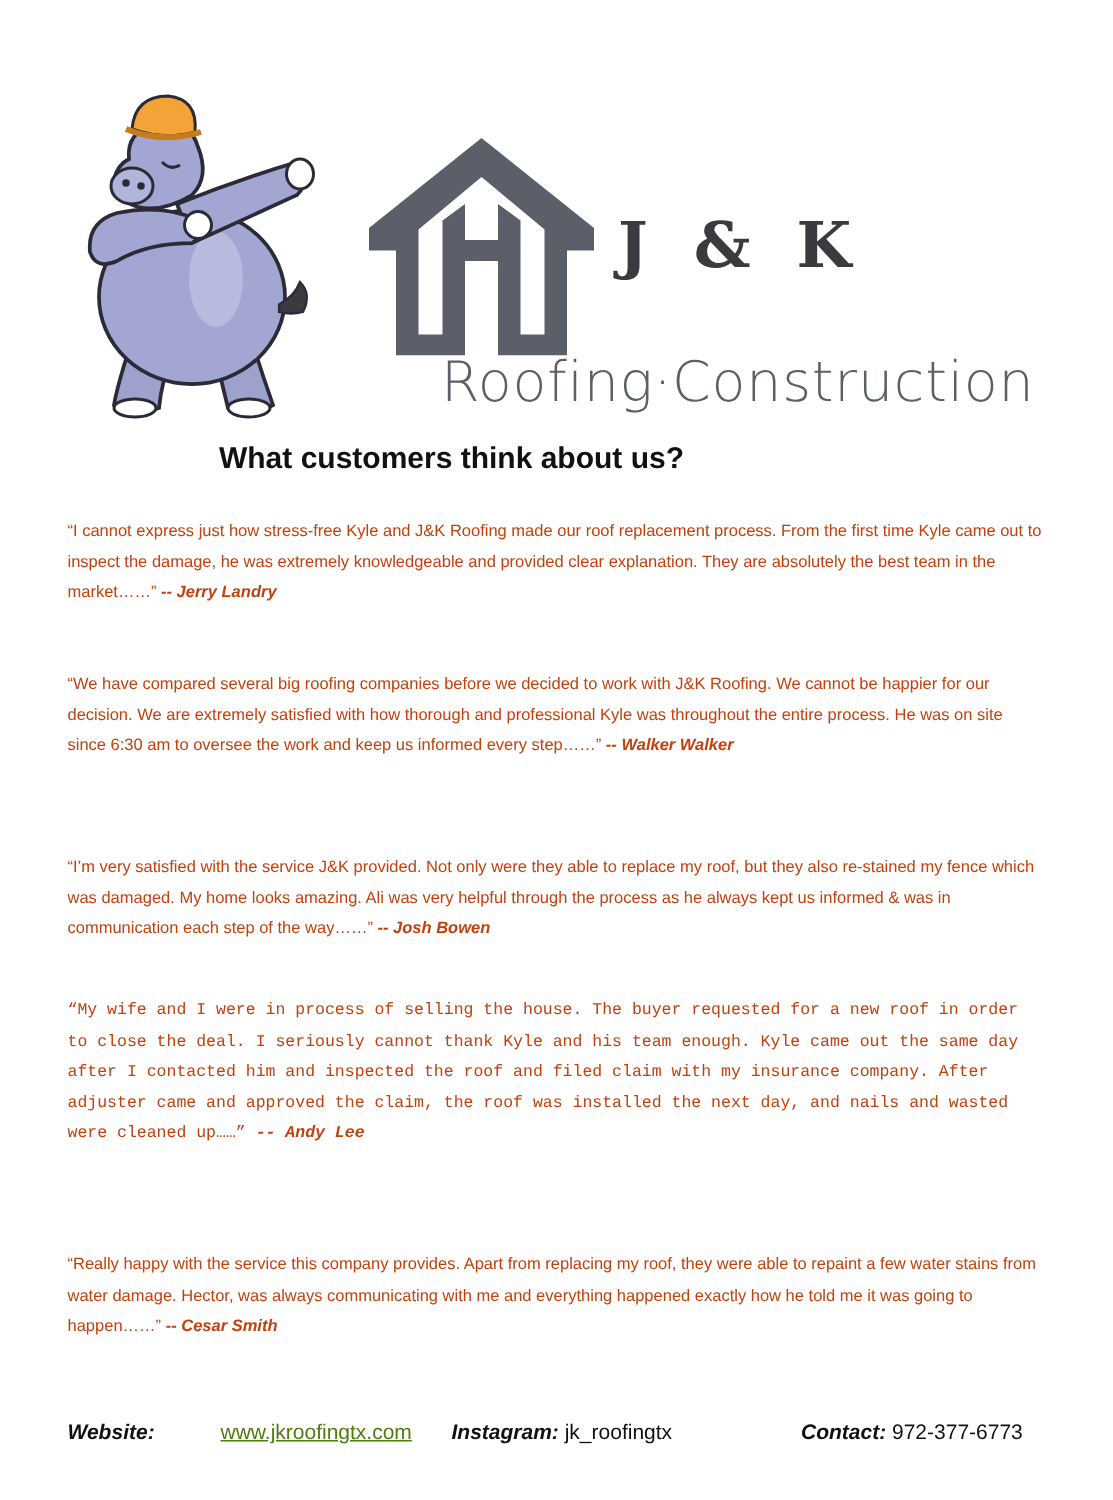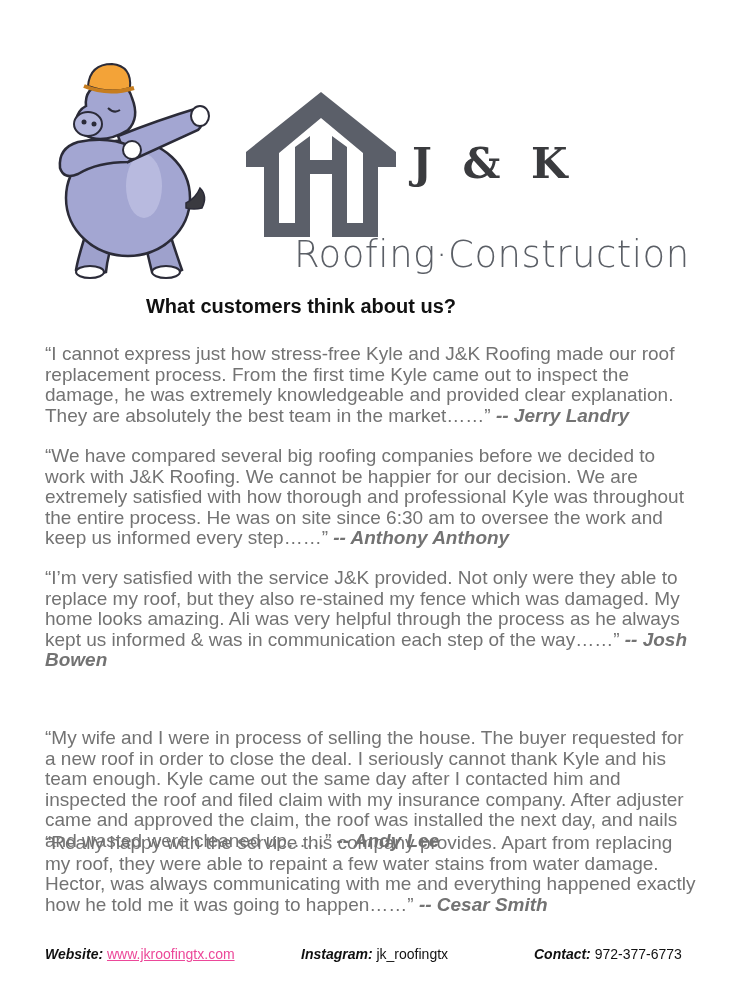--- a/index.html
+++ b/index.html
@@ -6,27 +6,27 @@
     body { width: 742px; height: 1000px; position: relative; overflow: hidden;
            font-family: "Liberation Sans", sans-serif; color: #111; }
     .mascot { position: absolute; left: 48px; top: 58px; width: 165px; height: 225px; }
     .logo-house { position: absolute; left: 246px; top: 92px; width: 150px; height: 145px; }
     .logo-jk { position: absolute; left: 412px; top: 143px; font-family: "DejaVu Serif", serif;
                font-weight: bold; font-size: 42px; color: #3a3b3e; letter-spacing: 8px; line-height: 1; }
     .logo-sub { position: absolute; left: 246px; top: 236px; font-family: "DejaVu Sans", sans-serif;
                 font-size: 37px; color: #5b5f66; letter-spacing: 0.5px; line-height: 1; font-weight: 300; margin-left: 48px; }
     .title { position: absolute; left: 0; width: 602px; top: 295px; text-align: center;
              font-weight: bold; font-size: 20px; color: #111; }
-    .review { position: absolute; left: 45px; width: 652px; font-size: 19px; line-height: 20.6px; color: #737373; }
+    .review { position: absolute; left: 45px; width: 652px; font-size: 11px; line-height: 20.6px; color: #c2410c; }
     .review .author { font-weight: bold; font-style: italic; }
-    .r1 { top: 344px; } .r2 { top: 446px; } .r3 { top: 568px; } .r4 { top: 728px; } .r5 { top: 833px; }
+    .r1 { top: 344px; } .r2 { top: 446px; } .r3 { top: 568px; } .r4 { top: 664px; font-family: Liberation Mono, monospace; } .r5 { top: 833px; }
     .footer { position: absolute; top: 946px; left: 45px; width: 660px; font-size: 14px; height: 22px; }
     .footer .item { position: absolute; top: 0; white-space: nowrap; }
     .footer .lbl { font-weight: bold; font-style: italic; }
-    .footer a { color: #ec4899; text-decoration: underline; }
+    .footer a { color: #4d7c0f; text-decoration: underline; margin-left: 40px; }
     .f1 { left: 0; } .f2 { left: 256px; } .f3 { left: 489px; }
   </style>
 </head>
 <body>
 
 <div class="mascot">
   <svg viewBox="0 0 165 225" width="165" height="225">
 
     <path d="M38 175 Q30 200 28 212 Q40 220 58 214 Q60 195 66 182 Z" fill="#9ea1cc" stroke="#2b2b38" stroke-width="2.5"></path>
     <path d="M96 180 Q100 198 104 214 Q120 220 134 212 Q128 195 122 176 Z" fill="#9ea1cc" stroke="#2b2b38" stroke-width="2.5"></path>
@@ -65,21 +65,21 @@
 <div class="logo-sub">Roofing·Construction</div>
 
 <div class="title">What customers think about us?</div>
 
 <div class="review r1">
   <span>“I cannot express just how stress-free Kyle and J&amp;K Roofing made our roof replacement process. From the first time Kyle came out to inspect the damage, he was extremely knowledgeable and provided clear explanation. They are absolutely the best team in the market……”</span>
   <span class="author">-- Jerry Landry</span>
 </div>
 <div class="review r2">
   <span>“We have compared several big roofing companies before we decided to work with J&amp;K Roofing. We cannot be happier for our decision. We are extremely satisfied with how thorough and professional Kyle was throughout the entire process. He was on site since 6:30 am to oversee the work and keep us informed every step……”</span>
-  <span class="author">-- Anthony Anthony</span>
+  <span class="author">-- Walker Walker</span>
 </div>
 <div class="review r3">
   <span>“I’m very satisfied with the service J&amp;K provided. Not only were they able to replace my roof, but they also re-stained my fence which was damaged. My home looks amazing. Ali was very helpful through the process as he always kept us informed &amp; was in communication each step of the way……”</span>
   <span class="author">-- Josh Bowen</span>
 </div>
 <div class="review r4">
   <span>“My wife and I were in process of selling the house. The buyer requested for a new roof in order to close the deal. I seriously cannot thank Kyle and his team enough. Kyle came out the same day after I contacted him and inspected the roof and filed claim with my insurance company. After adjuster came and approved the claim, the roof was installed the next day, and nails and wasted were cleaned up……”</span>
   <span class="author">-- Andy Lee</span>
 </div>
 <div class="review r5">

